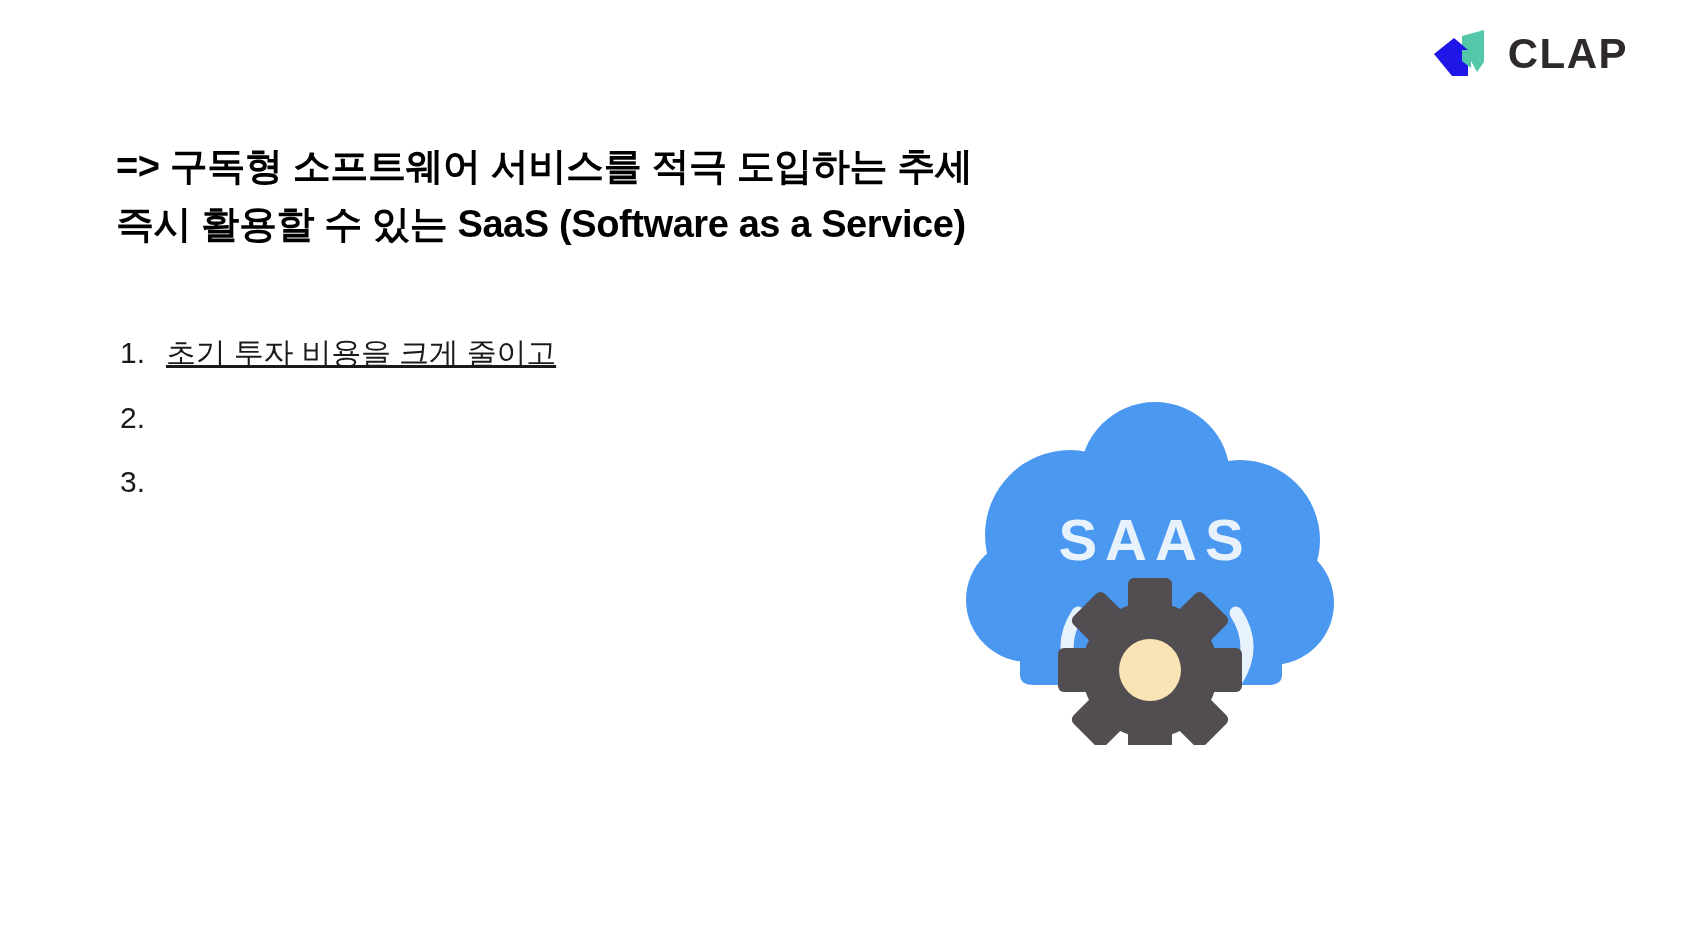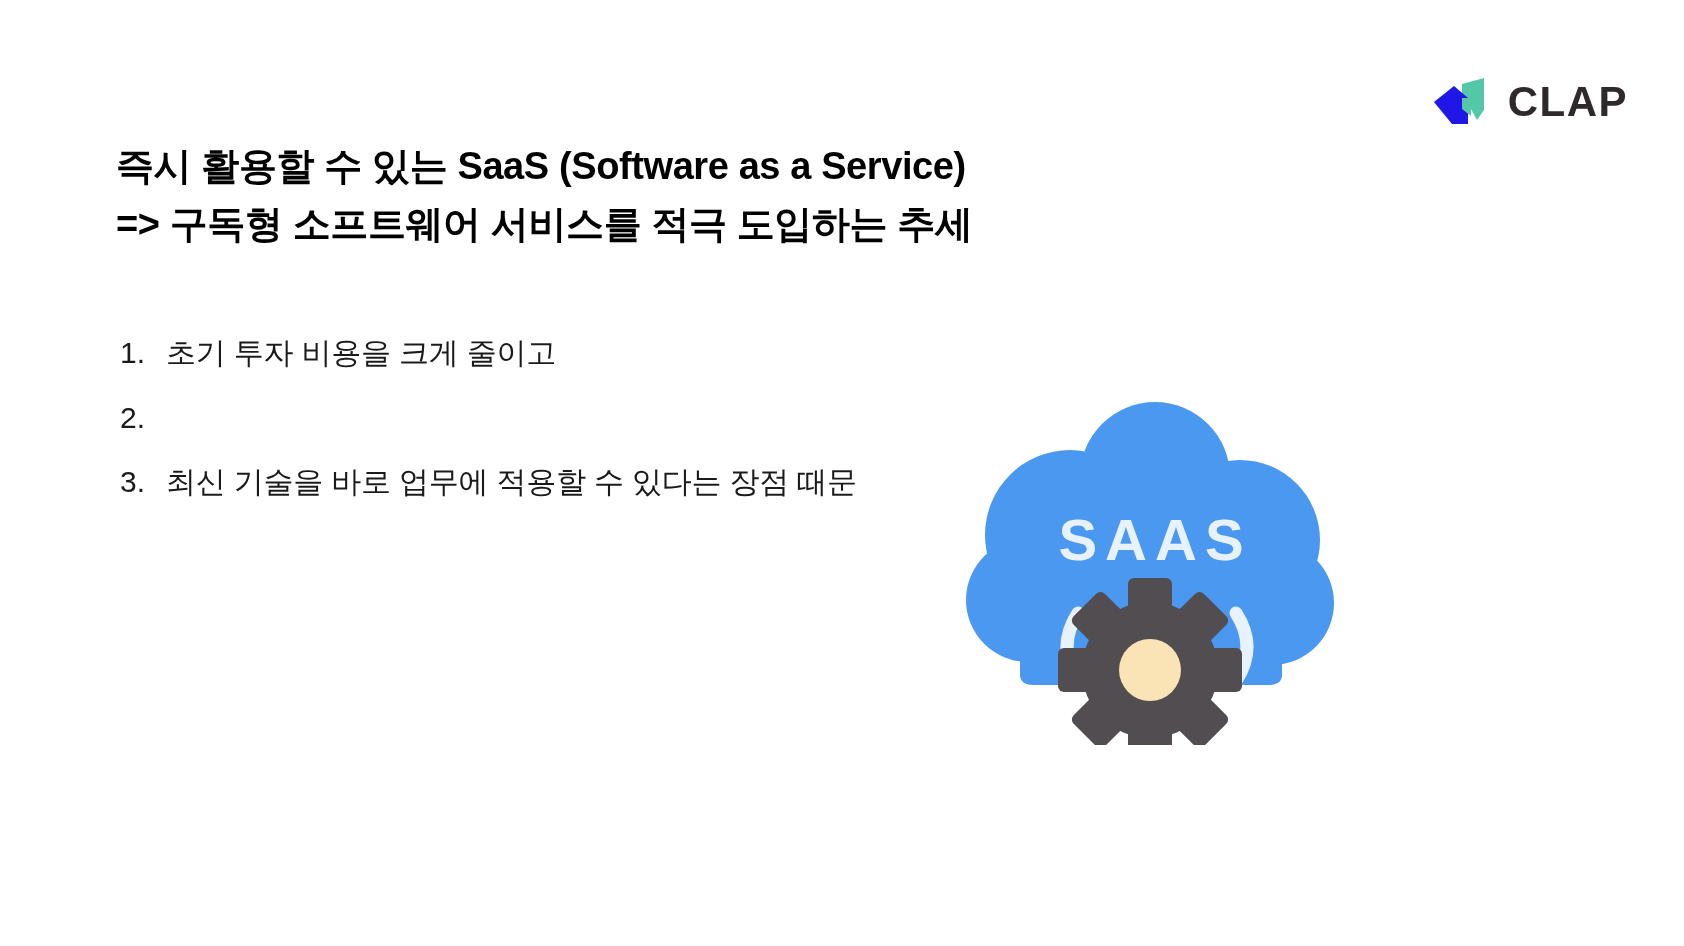--- a/index.html
+++ b/index.html
@@ -24,21 +24,20 @@
   }
 
   
   .brand {
     position: absolute;
     top: 28px;
     right: 56px;
     display: flex;
     align-items: center;
     gap: 14px;
-    margin-top: 48px;
   }
   .brand-mark {
     width: 62px;
     height: 52px;
     display: block;
   }
   .brand-word {
     font-size: 42px;
     font-weight: bold;
     letter-spacing: 1.5px;
@@ -84,20 +83,21 @@
     line-height: 1.42;
     font-family: "Liberation Sans", "DejaVu Sans", sans-serif;
   }
   .point-text {
     font-size: 30px;
     color: #1a1a1a;
     line-height: 1.42;
     letter-spacing: -0.2px;
     white-space: nowrap;
     font-family: "Liberation Sans", "DejaVu Sans", sans-serif;
+    text-decoration: underline;
   }
 
   
   .illustration {
     position: absolute;
     left: 950px;
     top: 385px;
     width: 400px;
     height: 360px;
   }
@@ -126,35 +126,34 @@
 
         <path d="M22 10 L36 22 L36 48 L20 48 L2 26 Z" fill="#1F16E8"></path>
 
         <path d="M30 22 L39 22 L39 40 L30 33 Z" fill="#53C7A8"></path>
       </svg>
     </span>
     <span class="brand-word">CLAP</span>
   </div>
 
   <div class="title-block">
+    <div class="title-line">=&gt; 구독형 소프트웨어 서비스를 적극 도입하는 추세</div>
     <div class="title-line">즉시 활용할 수 있는 SaaS (Software as a Service)</div>
-    <div class="title-line">=&gt; 구독형 소프트웨어 서비스를 적극 도입하는 추세</div>
   </div>
 
   <div class="points">
     <div class="point-row">
       <div class="point-num">1.</div>
       <div class="point-text">초기 투자 비용을 크게 줄이고</div>
     </div>
     <div class="point-row">
       <div class="point-num">2.</div>
     </div>
     <div class="point-row">
       <div class="point-num">3.</div>
-      <div class="point-text">최신 기술을 바로 업무에 적용할 수 있다는 장점 때문</div>
     </div>
   </div>
 
   <div class="illustration">
     <svg viewBox="0 0 400 360" xmlns="http://www.w3.org/2000/svg">
 
       <g>
         <circle cx="205" cy="92" r="75" fill="#4A98F0"></circle>
         <circle cx="120" cy="150" r="85" fill="#4A98F0"></circle>
         <circle cx="290" cy="155" r="80" fill="#4A98F0"></circle>

